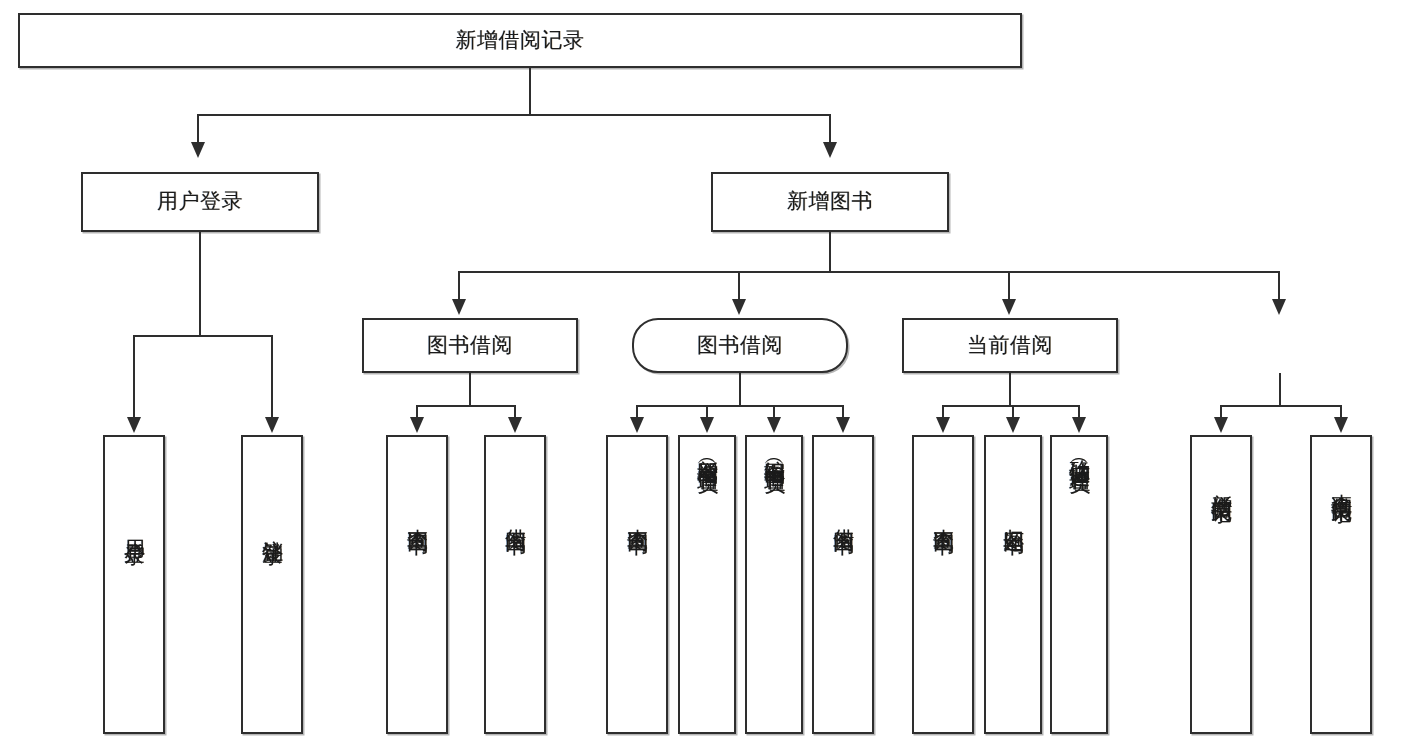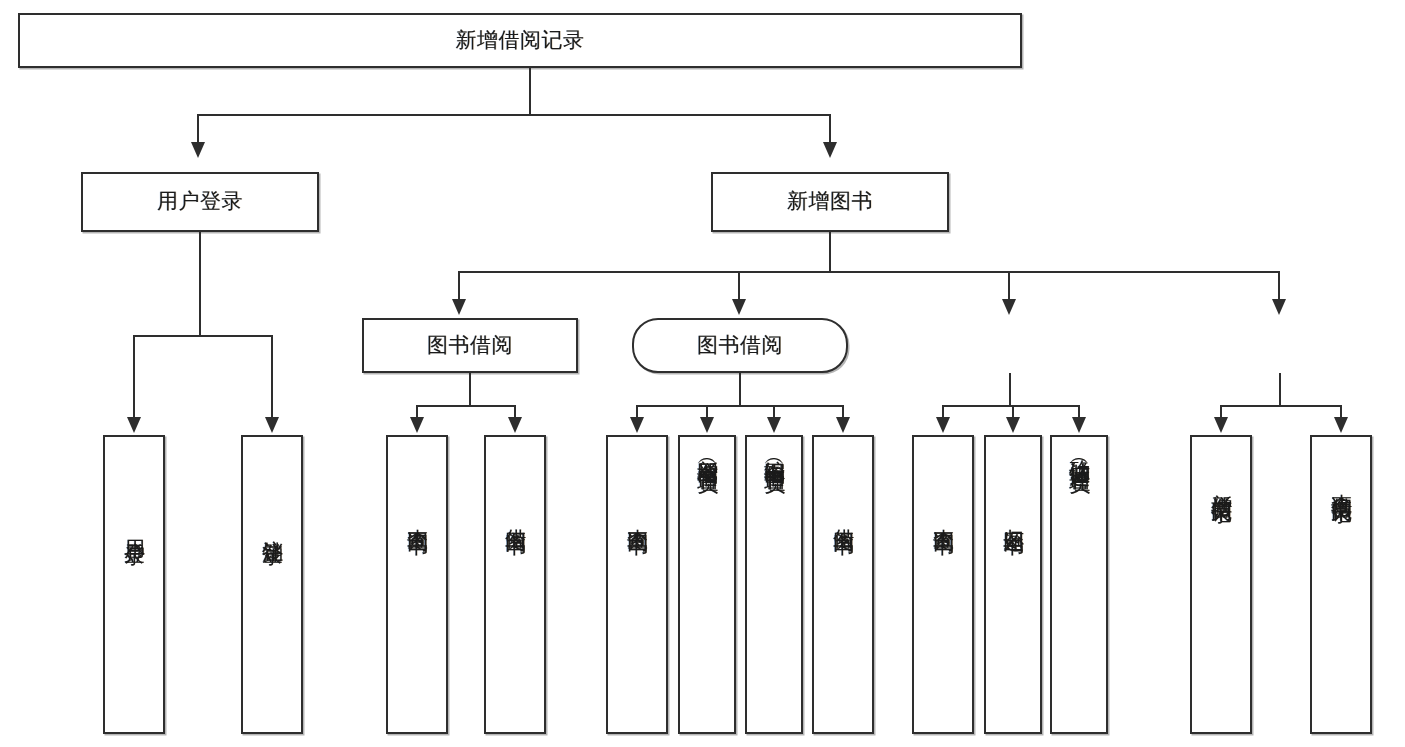--- a/index.html
+++ b/index.html
@@ -120,20 +120,23 @@
   <div class="arrow" style="left:1002px; top:299px;"></div>
   <div class="vline" style="left:1278px; top:271px; height:30px;"></div>
   <div class="arrow" style="left:1272px; top:299px;"></div>
 
   <div class="node horiz" style="left:362px; top:318px; width:216px; height:55px;">
     <span class="label">图书借阅</span>
   </div>
   <div class="node horiz" style="left:632px; top:318px; width:216px; height:55px;border-radius:26px;">
     <span class="label">图书借阅</span>
   </div>
+  <div class="node horiz" style="left:902px; top:318px; width:216px; height:55px;">
+    <span class="label">当前借阅</span>
+  </div>
 
   <div class="vline" style="left:469px; top:373px; height:32px;"></div>
   <div class="hline" style="left:416px; top:405px; width:99px;"></div>
   <div class="vline" style="left:416px; top:405px; height:14px;"></div>
   <div class="arrow" style="left:410px; top:417px;"></div>
   <div class="vline" style="left:514px; top:405px; height:14px;"></div>
   <div class="arrow" style="left:508px; top:417px;"></div>
 
   <div class="vline" style="left:739px; top:373px; height:32px;"></div>
   <div class="hline" style="left:636px; top:405px; width:207px;"></div>

